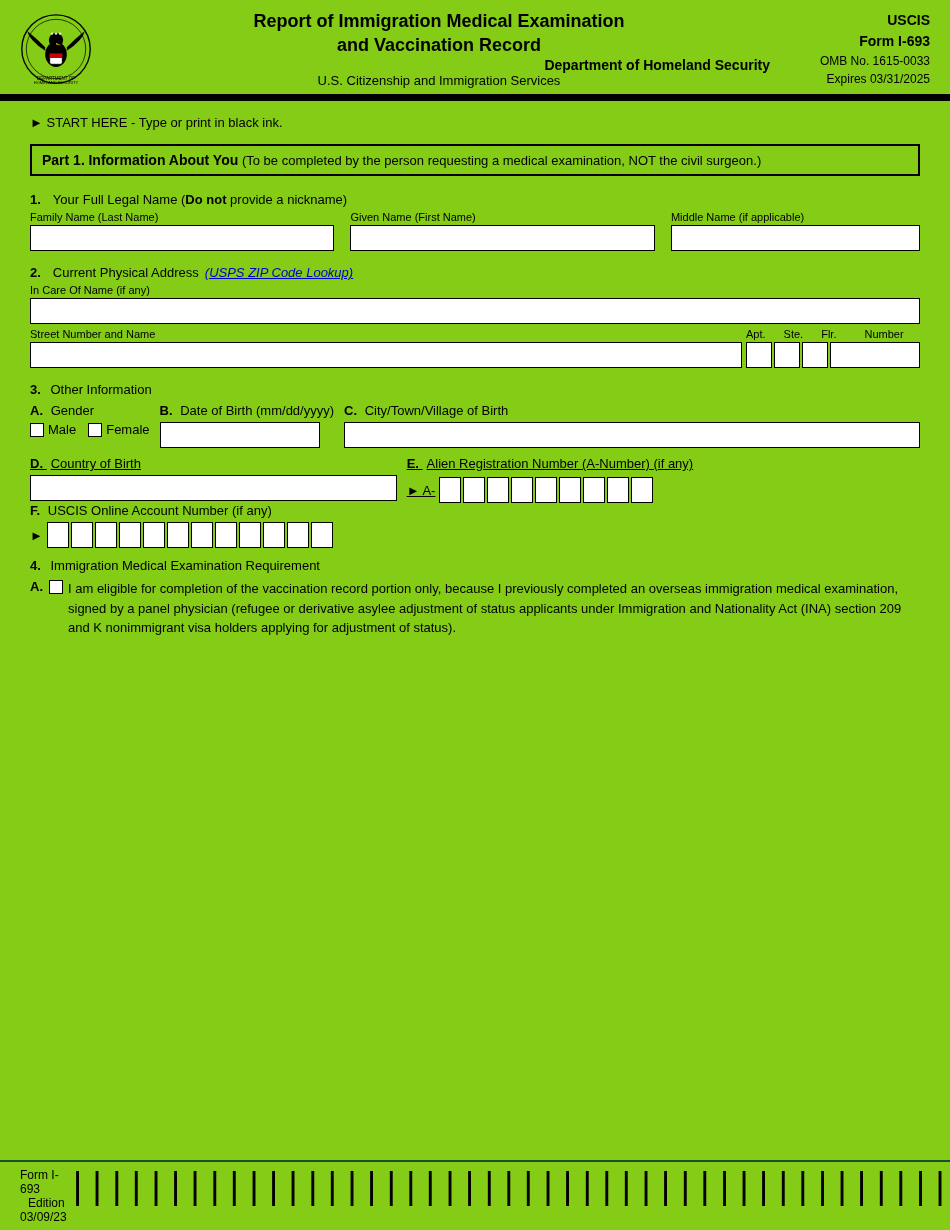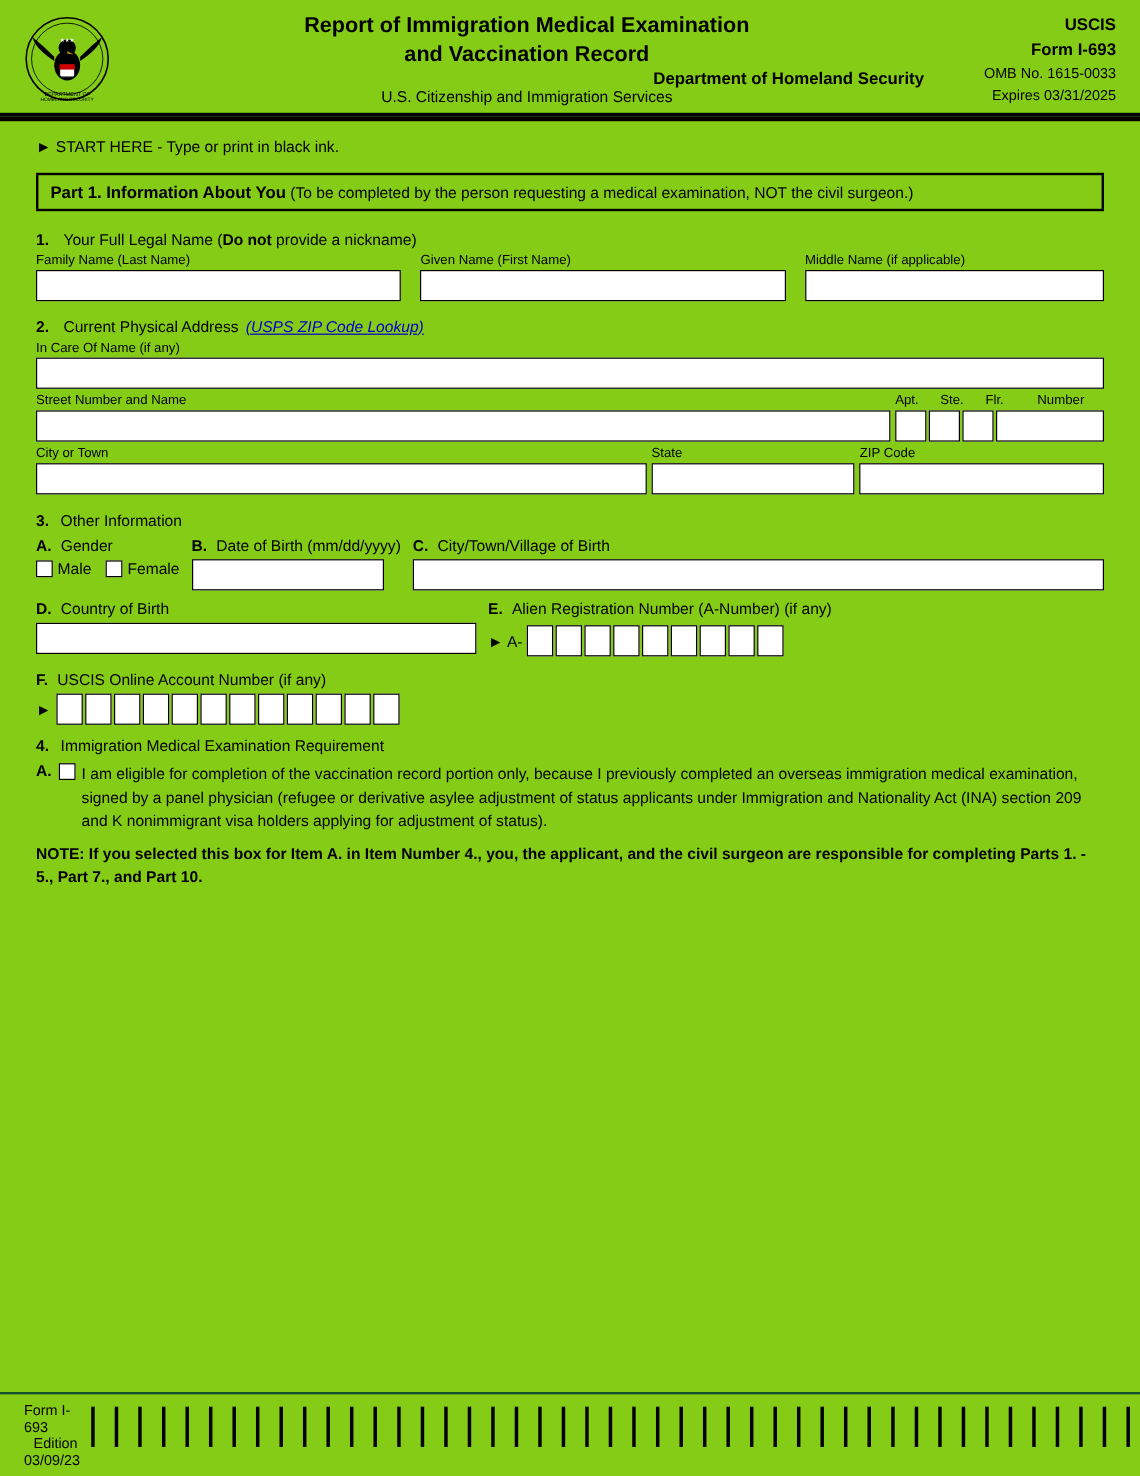--- a/index.html
+++ b/index.html
@@ -230,21 +230,22 @@
     }
     .city-birth-group {
       flex: 1;
       display: flex;
       flex-direction: column;
     }
     .other-info-row2 {
       display: flex;
       gap: 10px;
       align-items: flex-start;
-      margin-bottom: 12px;
+      margin-bottom: 0;
+      text-decoration: underline;
     }
     .country-birth-group {
       flex: 1;
       display: flex;
       flex-direction: column;
     }
     .alien-group {
       flex: 1.4;
       display: flex;
       flex-direction: column;
@@ -438,34 +439,20 @@
             </div>
             <div class="apt-boxes">
               <div class="apt-box"></div>
               <div class="apt-box"></div>
               <div class="apt-box"></div>
               <div class="apt-number-box"></div>
             </div>
           </div>
         </div>
 
-        <div class="city-state-row">
-          <div class="city-field">
-            <div class="field-label">City or Town</div>
-            <div class="input-box"></div>
-          </div>
-          <div class="state-field">
-            <div class="field-label">State</div>
-            <div class="input-box"></div>
-          </div>
-          <div class="zip-field">
-            <div class="field-label">ZIP Code</div>
-            <div class="input-box"></div>
-          </div>
-        </div>
 
       </div>
     </div>
 
     <div class="section other-info">
       <div class="other-info-label">
         <span class="section-num">3.</span>
         <span>Other Information</span>
       </div>
 
@@ -566,21 +553,20 @@
       </div>
 
       <div class="item-a">
         <div style="display:flex; align-items:flex-start; gap:6px; min-width:30px;">
           <span style="font-weight:bold;">A.</span>
           <div class="checkbox" style="margin-top:1px;"></div>
         </div>
         <div class="item-a-text">I am eligible for completion of the vaccination record portion only, because I previously completed an overseas immigration medical examination, signed by a panel physician (refugee or derivative asylee adjustment of status applicants under Immigration and Nationality Act (INA) section 209 and K nonimmigrant visa holders applying for adjustment of status).</div>
       </div>
 
-      <div class="note-box">NOTE:  If you selected this box for Item A. in Item Number 4., you, the applicant, and the civil surgeon are responsible for completing Parts 1. - 5., Part 7., and Part 10.</div>
     </div>
 
   </div>
 
   <div class="footer">
     <div>
       <span>Form I-693</span>
       <span style="margin-left:8px;">Edition  03/09/23</span>
     </div>
     <div class="barcode" style="font-size:36px; letter-spacing:-2px;">

